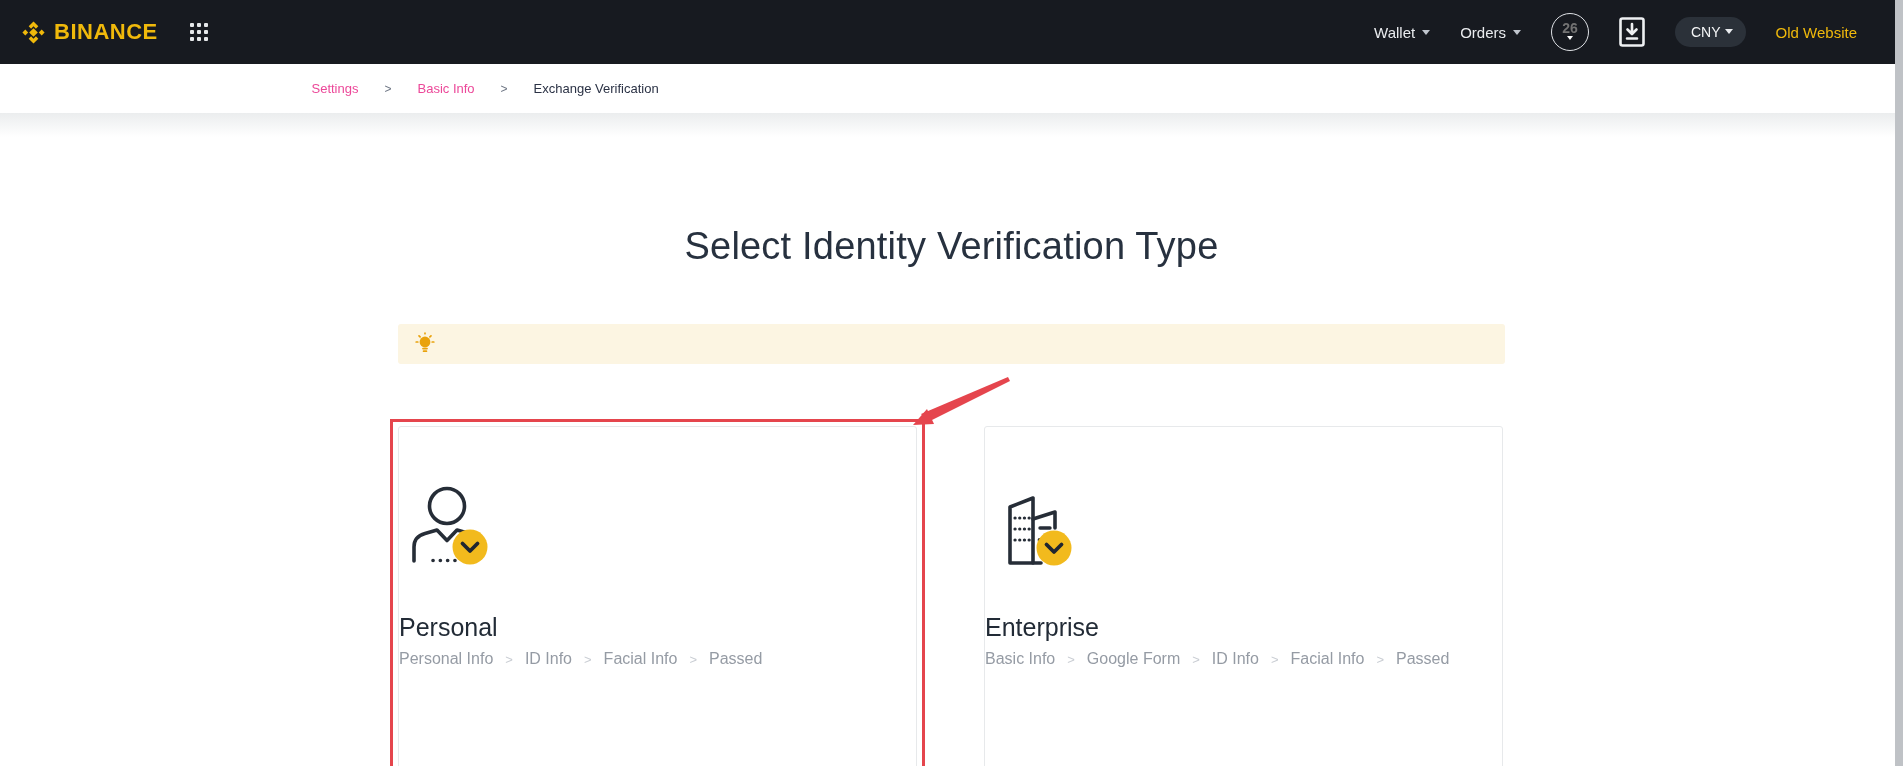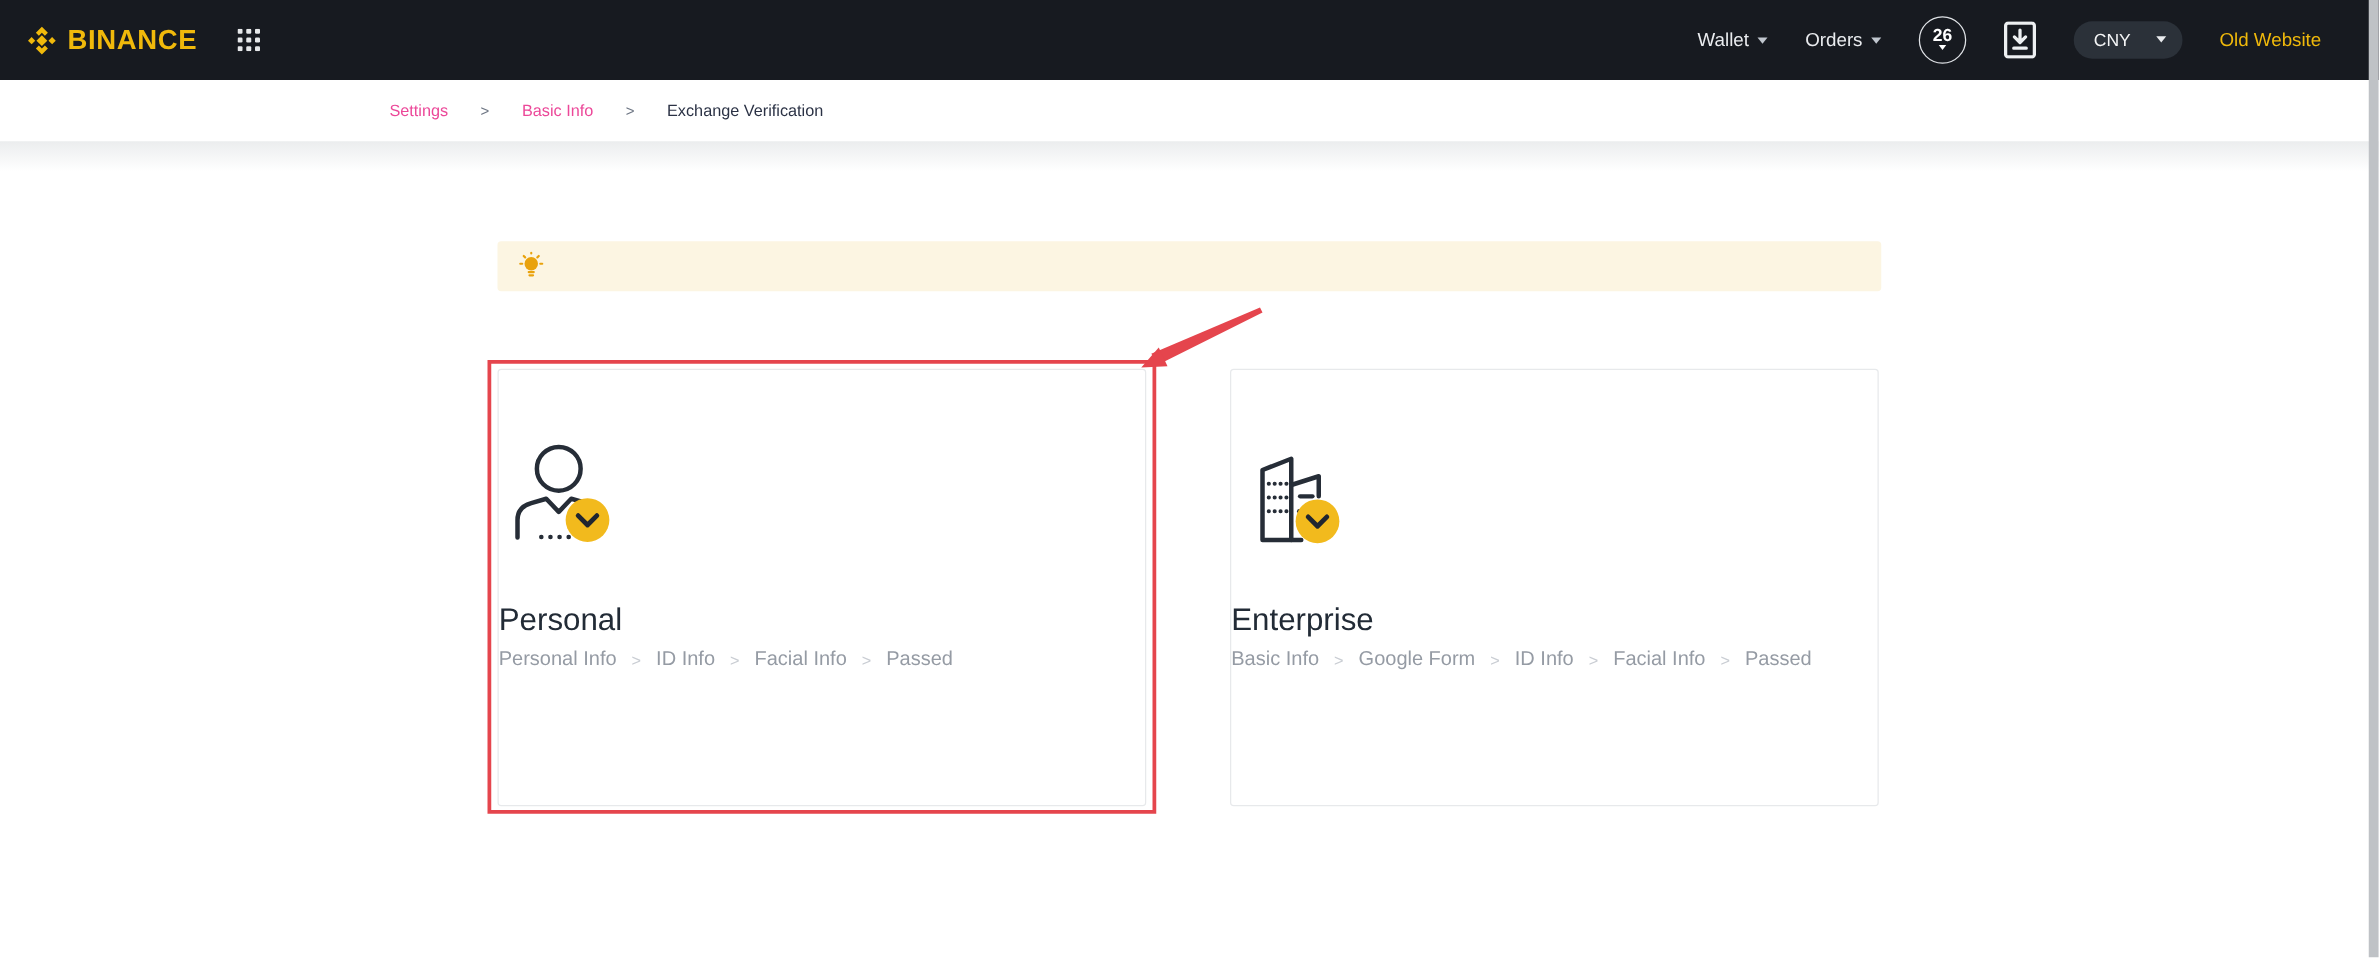--- a/index.html
+++ b/index.html
@@ -26,27 +26,27 @@
   .badge-new {
     background:#f0b90b; color:#1c1f26; font-size:11px; font-weight:bold;
     padding:2.5px 8px 2.5px 9px; margin-left:6px; line-height:1;
     border-radius:9px 9px 9px 9px; position:relative; top:-1px;
     clip-path:polygon(8% 0,100% 0,100% 100%,8% 100%,0 50%);
   }
   .nav-right { margin-left:auto; display:flex; align-items:center; gap:30px; }
   .count-circle {
     width:38px; height:38px; border:1.5px solid #dfe2e6; border-radius:50%;
     display:flex; flex-direction:column; align-items:center; justify-content:center;
-    color:#ffffff; font-size:14px; font-weight:bold; line-height:1; cursor:pointer;
+    color:#737373; font-size:14px; font-weight:bold; line-height:1; cursor:pointer;
   }
   .count-caret { width:0;height:0;border:3.5px solid transparent;border-top:4.5px solid #ffffff; margin-top:1px; }
   .dl-btn { display:flex; align-items:center; cursor:pointer; }
   .currency-pill {
     background:#2b3139; border-radius:16px; height:30px; padding:0 13px 0 16px;
-    display:flex; align-items:center; gap:20px;
+    display:flex; align-items:center; gap:4px;
     color:#f5f6f7; font-size:14px; font-weight:500; cursor:pointer;
   }
   .currency-pill .caret { margin:3px 0 0 0; border-top-color:#eaecef; }
   .old-website { color:#f0b90b; font-size:15px; font-weight:500; cursor:pointer; white-space:nowrap; }
 
   
   .breadcrumb-bar { height:49px; background:#ffffff; display:flex; align-items:center; }
   .breadcrumb { width:1280px; margin:0 auto; display:flex; align-items:center; gap:26px; font-size:13px; }
   .crumb { color:#ec4899; cursor:pointer; }
   .crumb-current { color:#2b3245; cursor:default; }
@@ -151,20 +151,21 @@
     <span class="crumb">Settings</span>
     <span class="crumb-sep">&gt;</span>
     <span class="crumb">Basic Info</span>
     <span class="crumb-sep">&gt;</span>
     <span class="crumb crumb-current">Exchange Verification</span>
   </div>
 </div>
 <div class="shadow-band"></div>
 
 <div class="content">
+  <h1 class="page-title">Select Identity Verification Type</h1>
 
   <div class="notice">
     <svg width="22" height="24" viewBox="0 0 22 24">
       <circle cx="11" cy="10" r="5.4" fill="#e9a20c"></circle>
       <path d="M9 16.6 h4 M9.6 19.2 h2.8" stroke="#e9a20c" stroke-width="1.8" stroke-linecap="round"></path>
       <path d="M2.2 10 h1.6 M18.2 10 h1.6 M5 3.8 l1.1 1.1 M17 3.8 l-1.1 1.1 M11 1.2 v.5" stroke="#e9a20c" stroke-width="1.7" stroke-linecap="round"></path>
     </svg>
   </div>
 
   <div class="cards-row">

